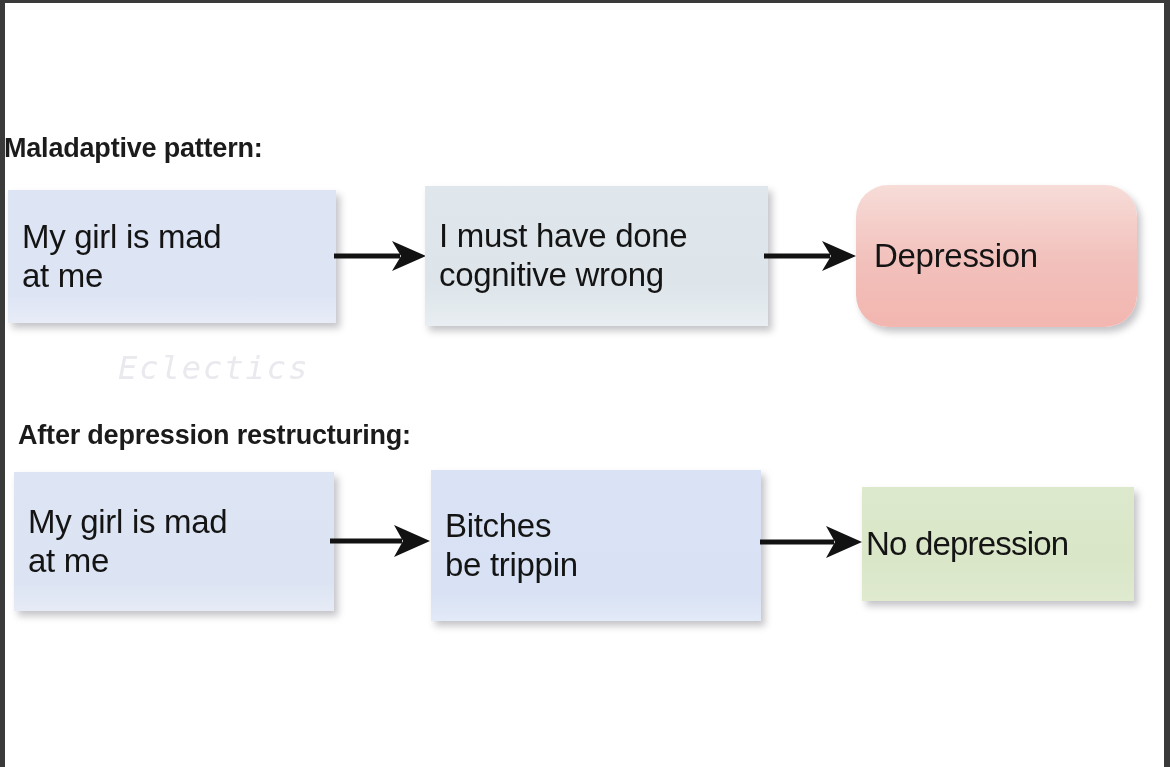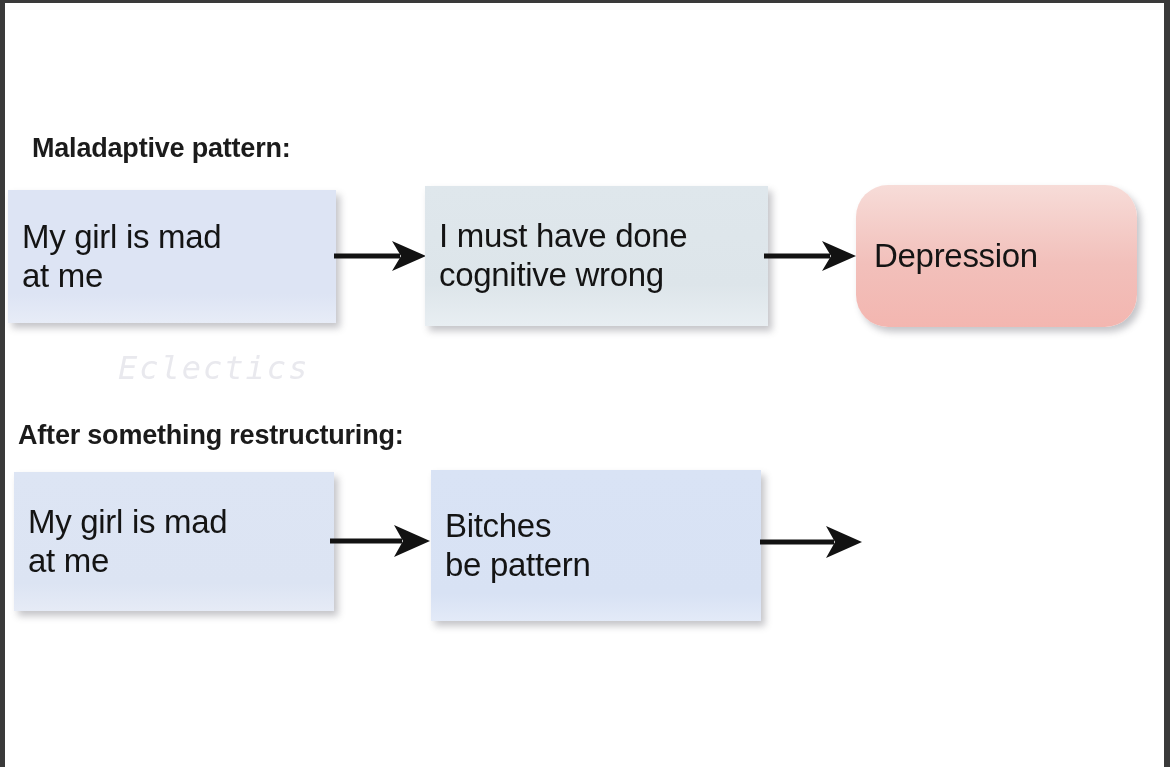--- a/index.html
+++ b/index.html
@@ -28,21 +28,21 @@
   .edge-top   { left: 0;    top: 0;  width: 1170px; height: 3px; }
 
   .heading {
     position: absolute;
     font-weight: bold;
     font-size: 27px;
     color: #1b1b1b;
     letter-spacing: -0.2px;
     white-space: nowrap;
   }
-  #heading-maladaptive { left: 32px; top: 133px; }
+  #heading-maladaptive { left: 4px; top: 133px; }
   #heading-after       { left: 18px; top: 420px; }
 
   .node {
     position: absolute;
     box-sizing: border-box;
     display: flex;
     align-items: center;
     color: #141414;
     font-size: 33px;
     line-height: 1.18;
@@ -138,36 +138,39 @@
     <line x1="0" y1="22" x2="66" y2="22" stroke="#121212" stroke-width="5"></line>
     <polygon points="58,7 92,22 58,37 67,22" fill="#121212"></polygon>
   </svg>
 
   <div class="node" id="node-outcome-1">
     <span class="label">Depression</span>
   </div>
 
   <div id="watermark">Eclectics</div>
 
-  <div class="heading" id="heading-after">After something restructuring:</div>
+  <div class="heading" id="heading-after">After depression restructuring:</div>
 
   <div class="node" id="node-thought-2">
     <span class="label">My girl is mad
 at me</span>
   </div>
 
   <svg class="arrow" id="arrow-2a" viewBox="0 0 104 44">
     <line x1="0" y1="22" x2="72" y2="22" stroke="#121212" stroke-width="5"></line>
     <polygon points="64,6 100,22 64,38 73,22" fill="#121212"></polygon>
   </svg>
 
   <div class="node" id="node-belief-2">
     <span class="label">Bitches
-be pattern</span>
+be trippin</span>
   </div>
 
   <svg class="arrow" id="arrow-2b" viewBox="0 0 106 44">
     <line x1="0" y1="22" x2="74" y2="22" stroke="#121212" stroke-width="5"></line>
     <polygon points="66,6 102,22 66,38 75,22" fill="#121212"></polygon>
   </svg>
 
+  <div class="node" id="node-outcome-2">
+    <span class="label">No depression</span>
+  </div>
 
 </div>
 
 </body></html>

